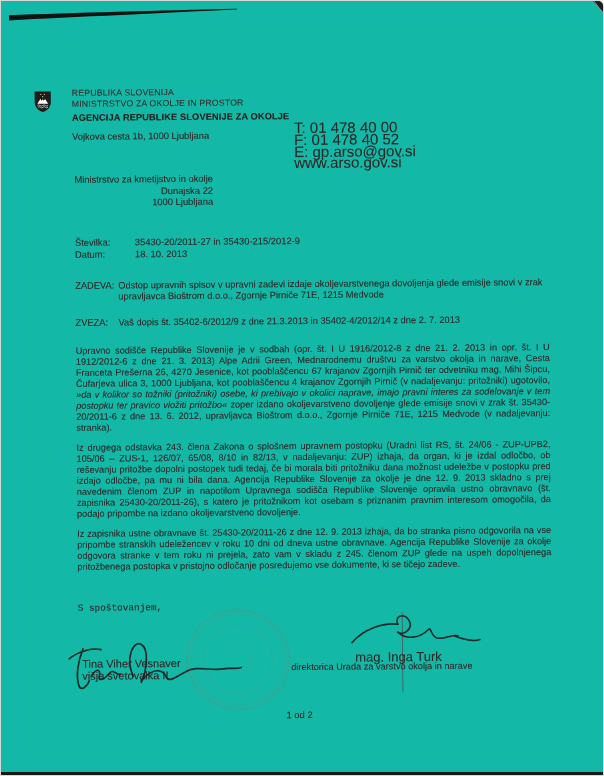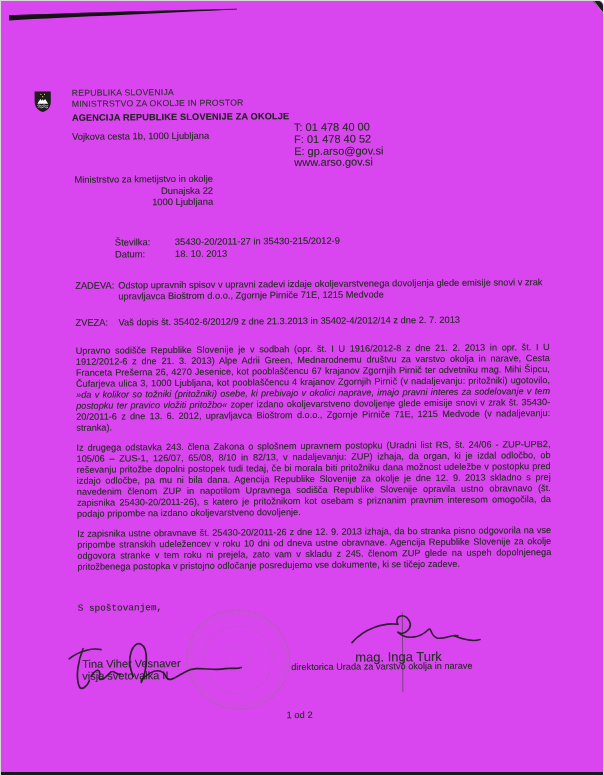--- a/index.html
+++ b/index.html
@@ -1,19 +1,19 @@
 <!DOCTYPE html>
 <html><head>
 <meta charset="utf-8">
 <style>
   html,body { margin:0; padding:0; background:#ffffff; }
   .scan {
     position: relative;
     width: 604px; height: 776px;
-    background: #d946ef;
+    background: #14b8a6;
     font-family: "Liberation Sans", sans-serif;
     color: #2b2b2b;
     overflow: hidden;
     box-sizing: border-box;
     border: 1px solid #d8d8d8;
     border-radius: 0 6px 0 0;
   }
   .content {
     position: absolute; inset: 0;
     transform: rotate(-0.45deg);
@@ -22,27 +22,27 @@
   
   .streak { position:absolute; left:0; top:0; width:260px; height:24px; }
   .corner-fold { position:absolute; right:0; top:0; width:14px; height:14px; }
   .bottom-edge { position:absolute; left:0; right:0; bottom:0; height:3px; background:#181818; }
 
   
   .coat { position:absolute; left:35px; top:87px; width:18px; height:23px; }
   .lh-ministry { position:absolute; left:73px; top:85px; font-size:8.7px; line-height:11px; letter-spacing:0.2px; color:#333; }
   .lh-agency  { position:absolute; left:73px; top:110px; font-size:9.2px; font-weight:bold; letter-spacing:0.15px; color:#1f1f1f; }
   .lh-address { position:absolute; left:73px; top:128px; font-size:9.4px; }
-  .lh-contact { position:absolute; left:295px; top:121px; font-size:11px; line-height:11.8px; }
+  .lh-contact { position:absolute; left:295px; top:121px; font-size:15px; line-height:11.8px; }
 
   .recipient { position:absolute; left:75px; top:171px; font-size:9.4px; line-height:11.5px;text-align:right; }
 
   .refs { position:absolute; left:75px; top:234px; font-size:9.4px; line-height:11.8px; }
   .ref-row { display:flex; }
-  .ref-label { width:60px; flex:none;margin-left:40px; }
+  .ref-label { width:60px; flex:none; }
 
   .subject-row { position:absolute; left:75px; width:482px; display:flex; font-size:9.3px; line-height:11.4px; }
   .subject-row .row-label { width:43px; flex:none; }
   .subject-row.zadeva { top:278px; }
   .subject-row.zveza  { top:315px; }
 
   .bodytext { position:absolute; left:75px; top:343px; width:474px; font-size:9.2px; line-height:11px; text-align:justify; }
   .bodytext p { margin:0 0 9px 0; }
   .bodytext i { font-style:italic; }
 

